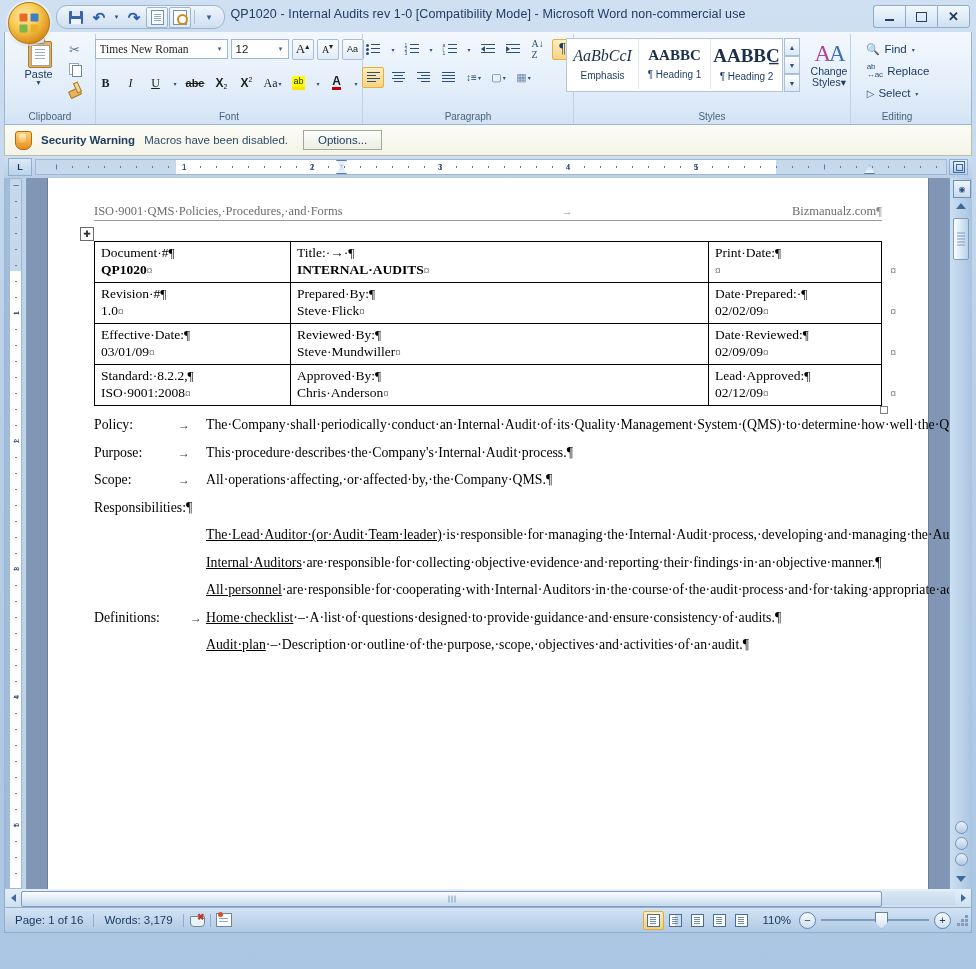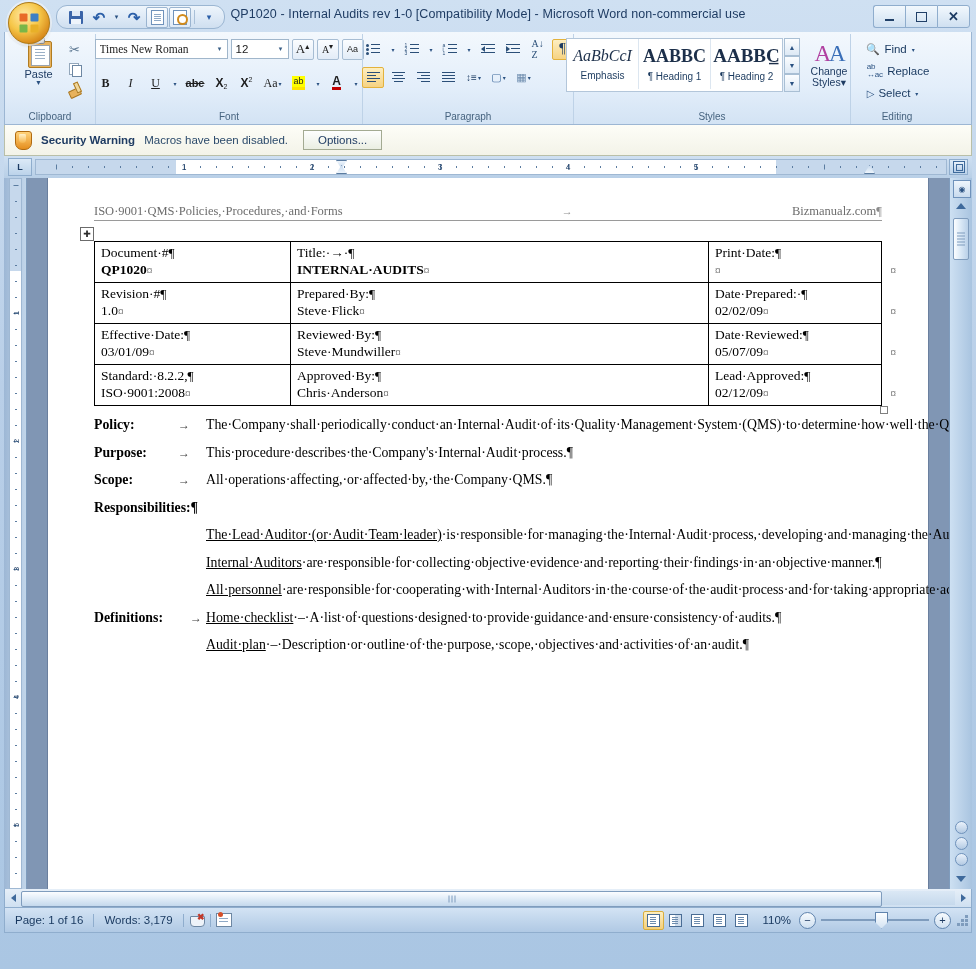--- a/index.html
+++ b/index.html
@@ -375,21 +375,21 @@
   table.doctbl td.c2{width:auto;}
   table.doctbl td.c3{width:160px;}
   .bold{font-weight:bold;}
   .eom{color:#3a3a3a;font-size:11px;}
   .rowmark{
     position:absolute;right:-14px;font-size:11px;color:#3a3a3a;
   }
   .tbl-resize{position:absolute;right:-6px;bottom:-8px;width:6px;height:6px;border:1px solid #808080;}
 
   .sec{display:flex;margin-bottom:9px;font-size:13.8px;line-height:18.5px;color:#000;}
-  .sec .lbl{width:84px;font-weight:bold;flex:none;}
+  .sec .lbl{width:84px;font-weight:normal;flex:none;}
   .sec .arw{width:28px;flex:none;color:#3a3a3a;font-size:12px;}
   .sec .bdy{flex:1;text-align:justify;}
   .indentblk{margin-left:112px;font-size:13.8px;line-height:18.5px;margin-bottom:9px;color:#000;text-align:justify;}
   .u{text-decoration:underline;}
 
   
   .hscrollrow{
     height:18px;background:linear-gradient(#e6eff8,#cfe0f1);
     display:flex;align-items:center;border:1px solid #8fadcd;border-top:none;
   }
@@ -729,21 +729,21 @@
 
     <div class="group g-styles">
       <div class="grpbody">
         <div class="stylebox">
           <div class="sgal">
             <div class="sitem">
               <div class="spreview" style="font-style:italic;font-size:16px">AaBbCcI</div>
               <div class="sname">Emphasis</div>
             </div>
             <div class="sitem">
-              <div class="spreview" style="font-weight:bold;font-size:18px">AABBC</div>
+              <div class="spreview" style="font-weight:bold;font-size:15px">AABBC</div>
               <div class="sname">¶ Heading 1</div>
             </div>
             <div class="sitem">
               <div class="spreview" style="font-weight:bold;font-size:19px">AABBC̲</div>
               <div class="sname">¶ Heading 2</div>
             </div>
           </div>
           <div class="sscroll">
             <div class="ss">▲</div>
             <div class="ss">▼</div>
@@ -968,21 +968,21 @@
               <td class="c1">
                 <span>Effective·Date:¶</span><br>
                 <span>03/01/09</span><span class="eom">¤</span>
               </td>
               <td class="c2">
                 <span>Reviewed·By:¶</span><br>
                 <span>Steve·Mundwiller</span><span class="eom">¤</span>
               </td>
               <td class="c3">
                 <span>Date·Reviewed:¶</span><br>
-                <span>05/07/09</span><span class="eom">¤</span>
+                <span>02/09/09</span><span class="eom">¤</span>
                 <span class="rowmark">¤</span>
               </td>
             </tr>
             <tr>
               <td class="c1">
                 <span>Standard:·8.2.2,¶</span><br>
                 <span>ISO·9001:2008</span><span class="eom">¤</span>
               </td>
               <td class="c2">
                 <span>Approved·By:¶</span><br>

